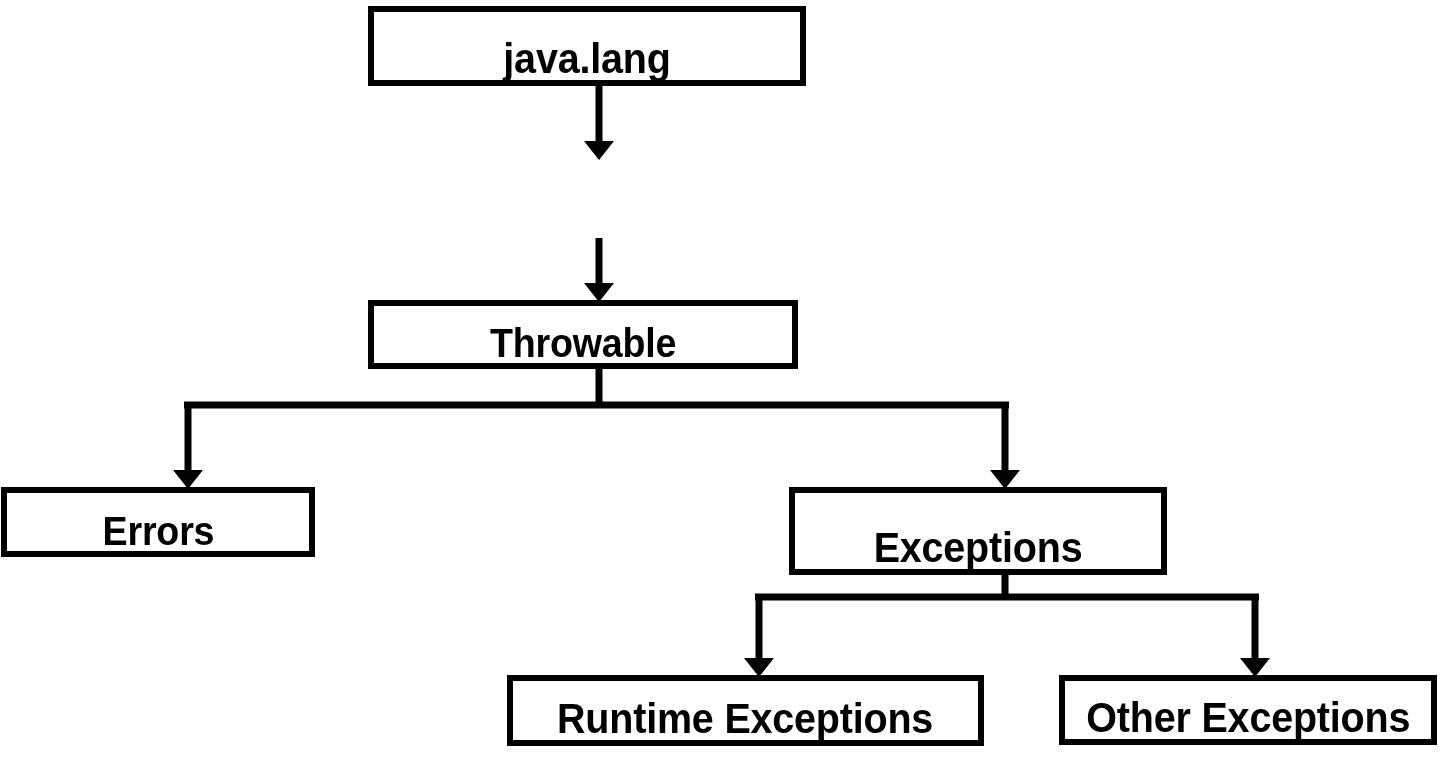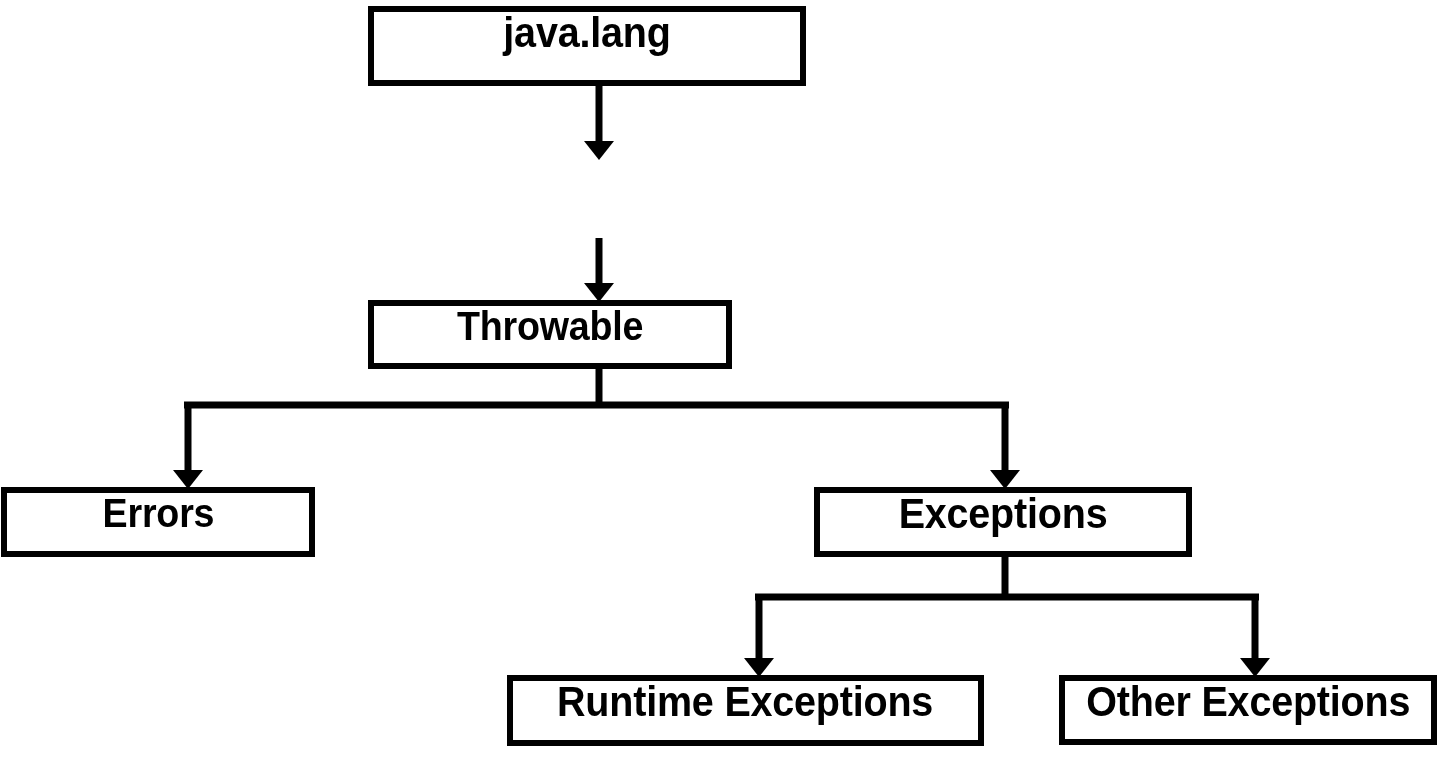--- a/index.html
+++ b/index.html
@@ -23,41 +23,41 @@
     position: absolute;
     inset: 0;
     display: block;
   }
   .node-box {
     position: absolute;
     box-sizing: border-box;
     background: #ffffff;
     border: 6px solid #000000;
     display: flex;
-    align-items: flex-start;
+    align-items: flex-end;
     justify-content: center;
     overflow: hidden;
   }
   .node-label {
     font-family: "Liberation Sans", sans-serif;
     font-weight: bold;
     font-size: 42px;
     line-height: 1;
     color: #000000;
     white-space: nowrap;
     letter-spacing: -0.2px;
     transform: scaleX(0.94);
     transform-origin: center;
   }
   
   #node-javalang   { left: 368px; top: 6px;   width: 438px; height: 80px; }
   #node-object     { left: 368px; top: 158px; width: 438px; height: 80px; }
-  #node-throwable  { left: 368px; top: 300px; width: 364px; height: 69px; }
+  #node-throwable  { left: 368px; top: 300px; width: 430px; height: 69px; }
   #node-errors     { left: 1px;   top: 487px; width: 314px; height: 70px; }
-  #node-exceptions { left: 814px; top: 487px; width: 378px; height: 70px; }
+  #node-exceptions { left: 789px; top: 487px; width: 378px; height: 88px; }
   #node-runtime    { left: 507px; top: 675px; width: 477px; height: 71px; }
   #node-other      { left: 1059px;top: 675px; width: 378px; height: 70px; }
 
   #node-throwable .node-label { font-size: 40px; }
   #node-errors .node-label    { font-size: 40px; }
   #node-exceptions .node-label{ font-size: 42px; }
   #node-runtime .node-label   { font-size: 42px; }
   #node-other .node-label     { font-size: 42px; }
 </style>
 </head>

